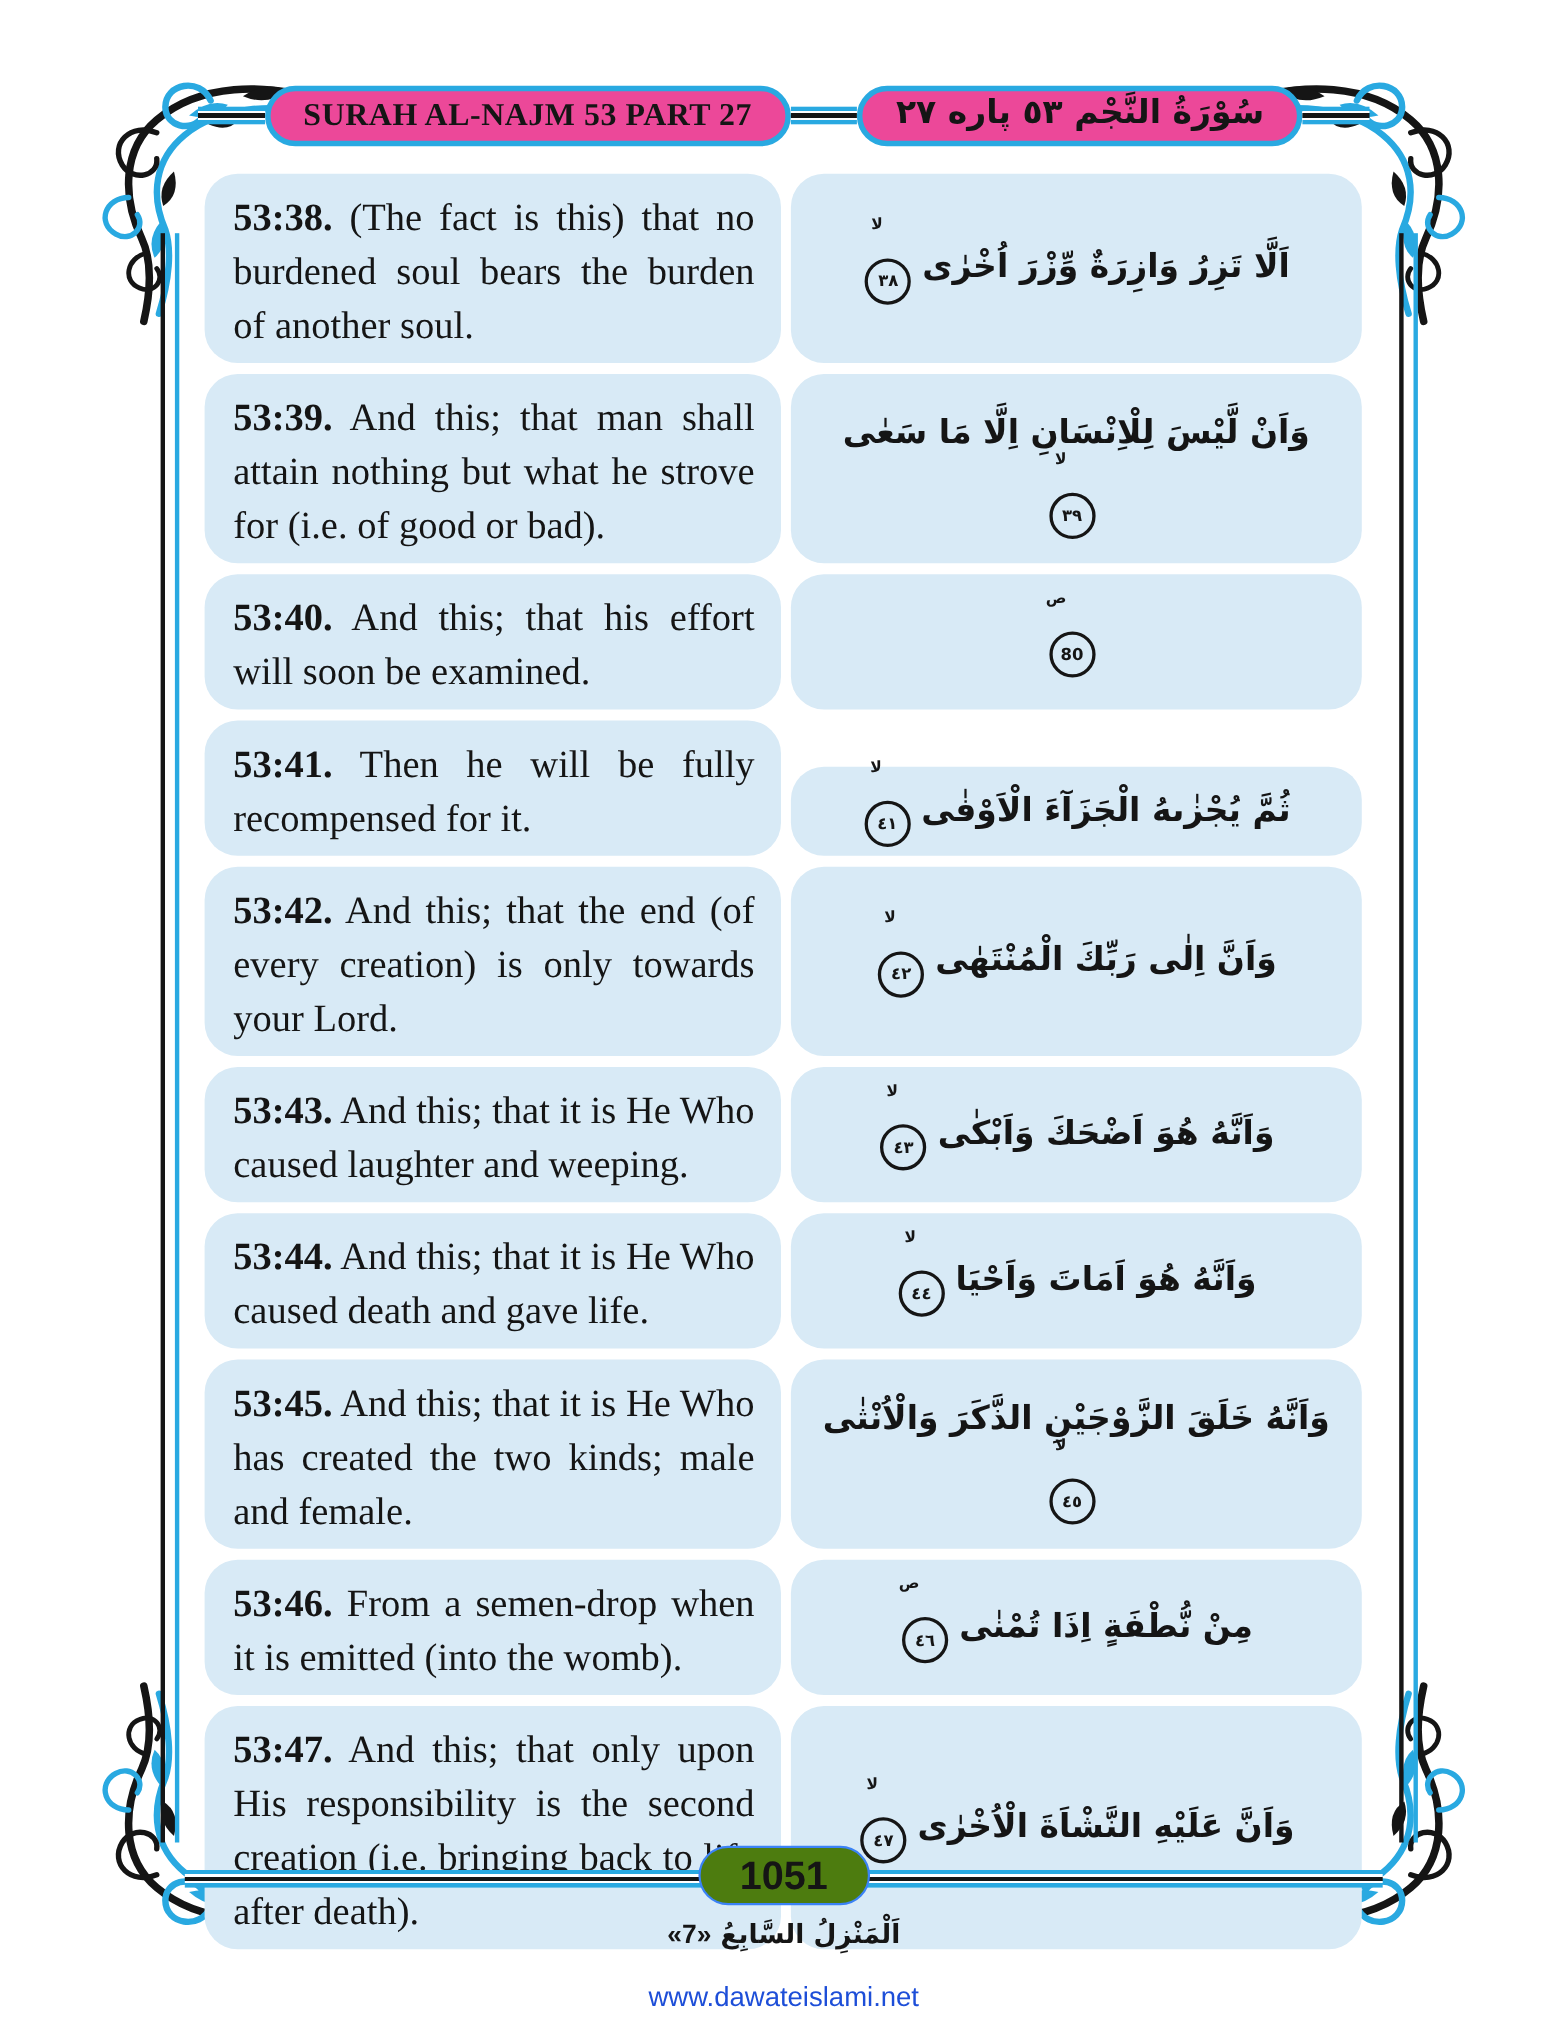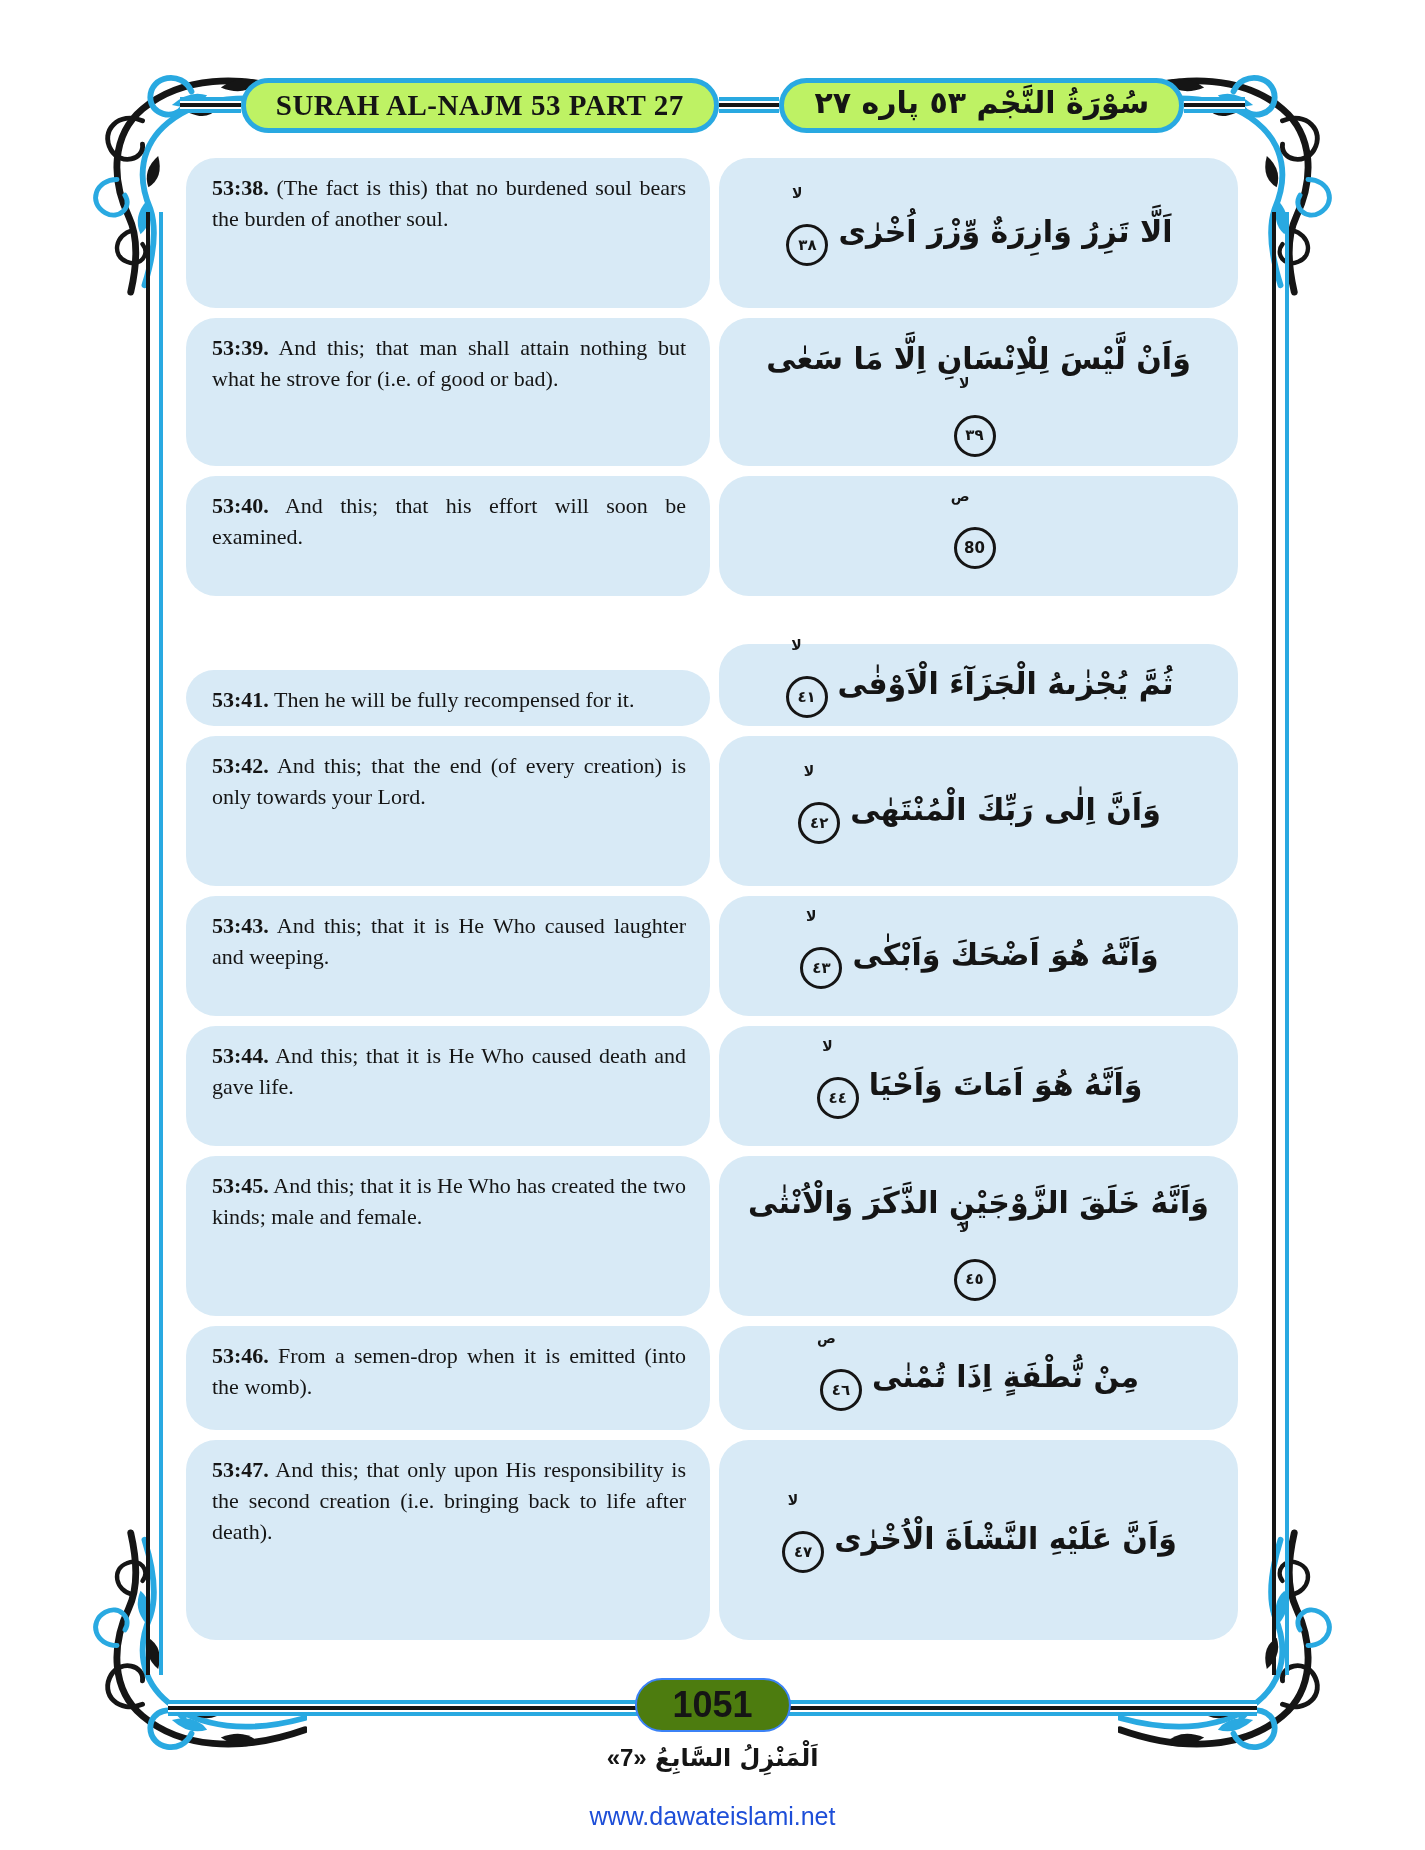--- a/index.html
+++ b/index.html
@@ -20,42 +20,42 @@
   .corner.br{left:1118px;top:1528px;transform:scale(-1,-1);}
 
   
   .header{position:absolute;left:180px;right:180px;top:72px;height:66px;
           display:flex;align-items:center;}
   .band{flex:1;height:16px;min-width:40px;
         background:linear-gradient(to bottom,
           #29A9E1 0px,#29A9E1 4px,#ffffff 4px,#ffffff 6px,
           #151515 6px,#151515 10px,#ffffff 10px,#ffffff 12px,
           #29A9E1 12px,#29A9E1 16px);}
-  .banner{border:5px solid #29A9E1;border-radius:32px;background:#bef264;
+  .banner{border:5px solid #29A9E1;border-radius:32px;background:#ec4899;
           padding:6px 30px;font-weight:bold;white-space:nowrap;display:flex;align-items:center;}
   .banner-en{font-size:29px;letter-spacing:.5px;}
   .banner-ar{font-family:"DejaVu Sans",sans-serif;font-size:30px;direction:rtl;padding:2px 30px 8px;}
 
   
   .verses{position:absolute;left:186px;top:158px;width:1052px;
           display:flex;flex-direction:column;gap:10px;}
   .row{display:flex;gap:9px;align-items:stretch;}
   .row:nth-child(1){min-height:150px;}
   .row:nth-child(2){min-height:148px;}
   .row:nth-child(3){min-height:120px;}
   .row:nth-child(4){min-height:120px;align-items:flex-end;}
   .row:nth-child(5){min-height:150px;}
   .row:nth-child(6){min-height:120px;}
   .row:nth-child(7){min-height:120px;}
   .row:nth-child(8){min-height:160px;}
   .row:nth-child(9){min-height:104px;}
   .row:nth-child(10){min-height:200px;}
   .box{background:#D8EAF6;border-radius:30px;}
   .box-en{width:524px;box-sizing:border-box;padding:15px 24px 10px 26px;
-          font-size:22px;line-height:1.4;text-align:justify;}
+          font-size:35px;line-height:1.4;text-align:justify;}
   .box-en .v-ref{font-weight:bold;}
   .box-ar{flex:1;display:flex;align-items:center;justify-content:center;
           direction:rtl;text-align:center;
           font-family:"DejaVu Sans",sans-serif;font-weight:bold;font-size:30px;
           line-height:2.1;padding:8px 22px;box-sizing:border-box;}
   .v-end{white-space:nowrap;display:inline-block;position:relative;margin:0 10px 0 2px;}
   .v-waqf{position:absolute;top:-14px;right:26px;font-size:14px;font-weight:bold;line-height:1;}
   .v-circle{display:inline-flex;width:36px;height:36px;border:3px solid #151515;border-radius:50%;
             align-items:center;justify-content:center;font-size:15px;line-height:1;
             vertical-align:-8px;background:transparent;}

